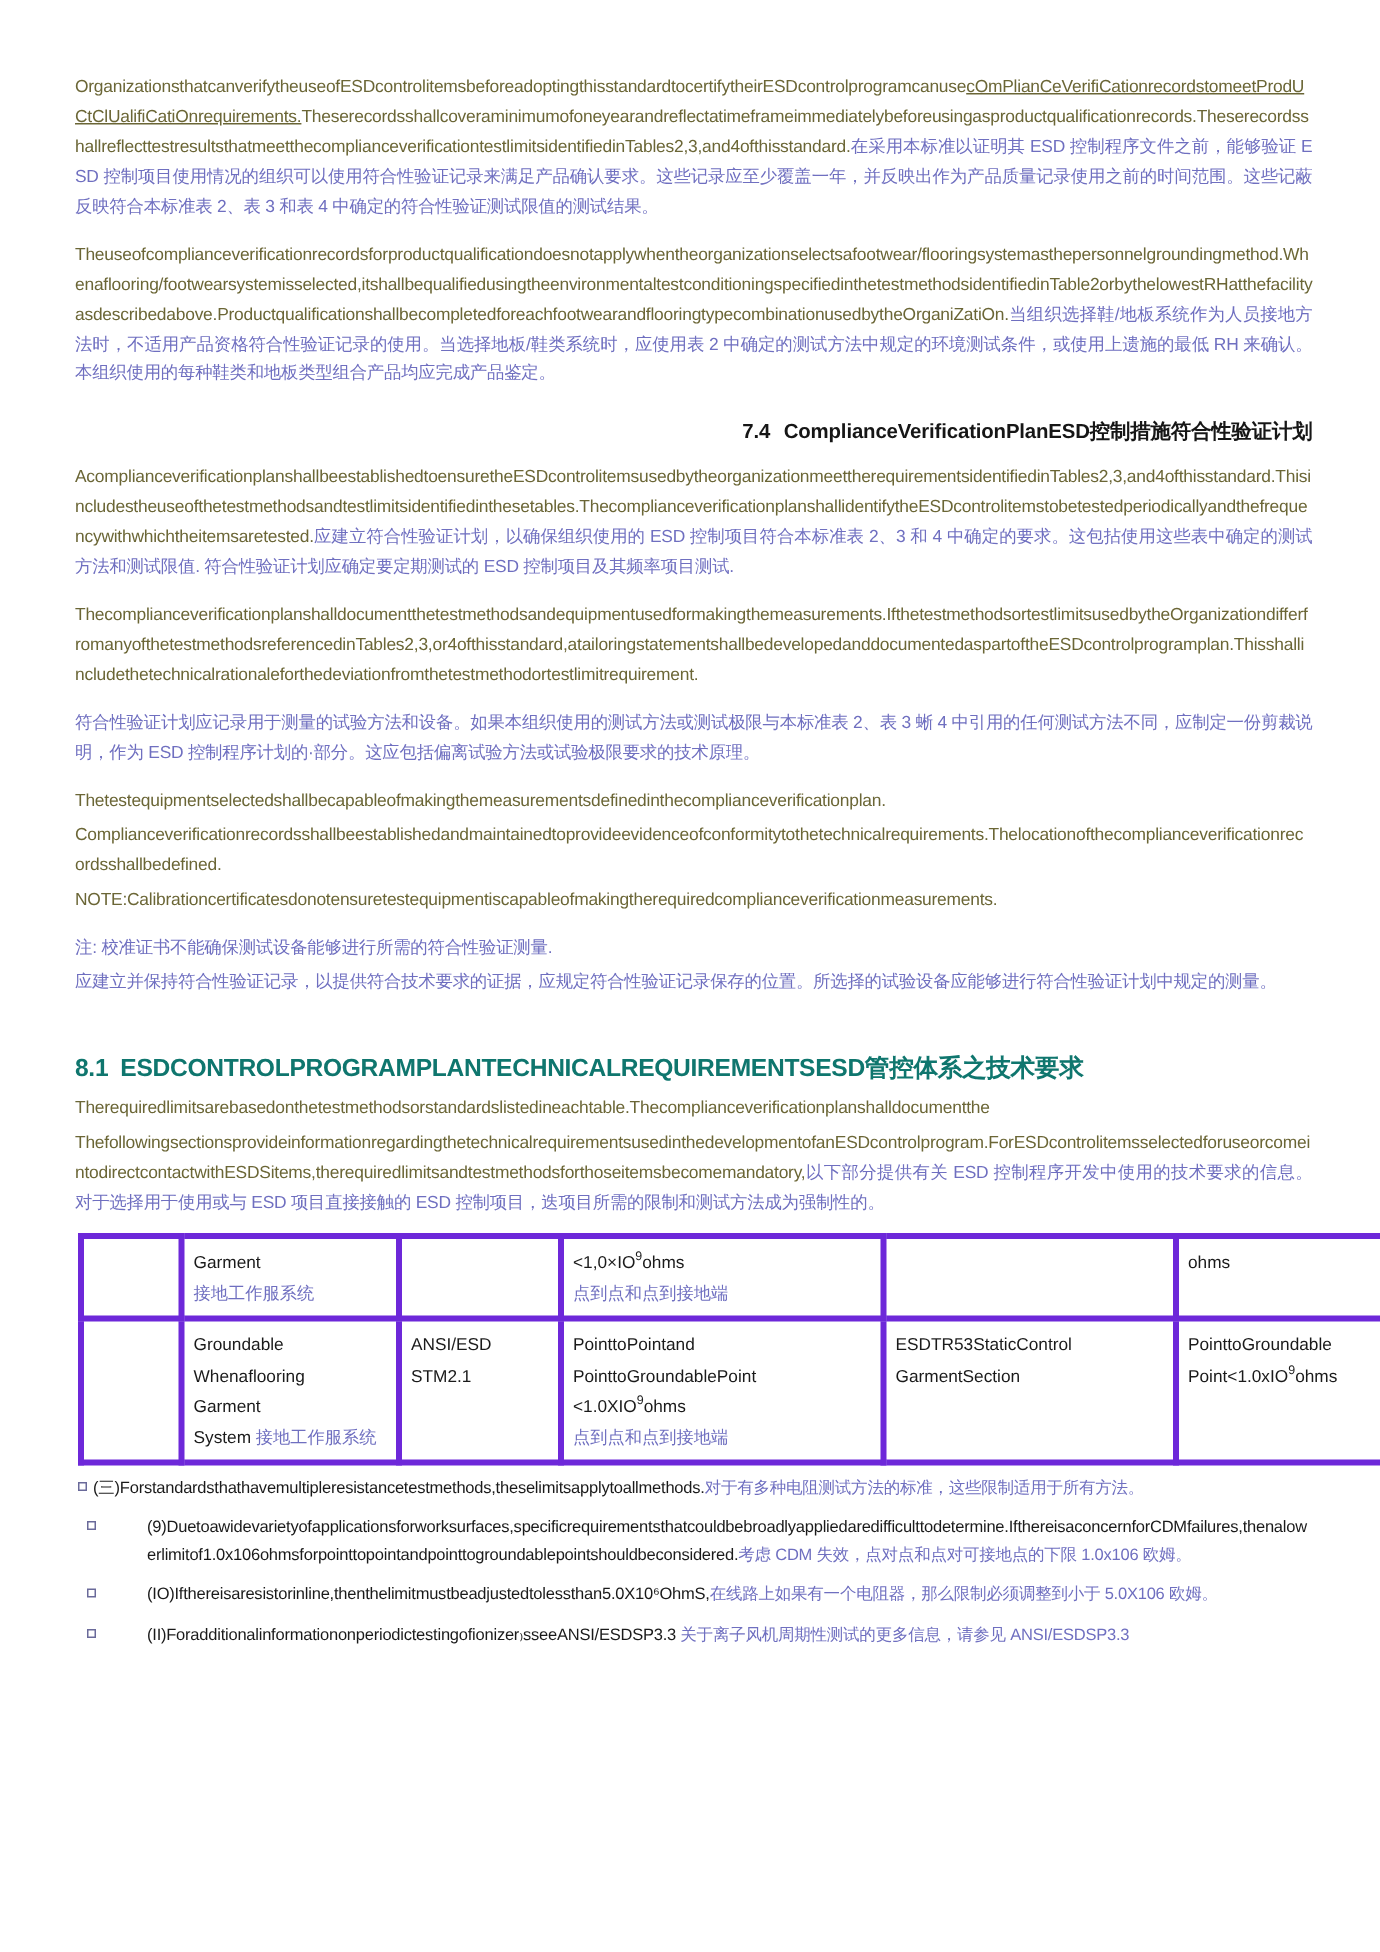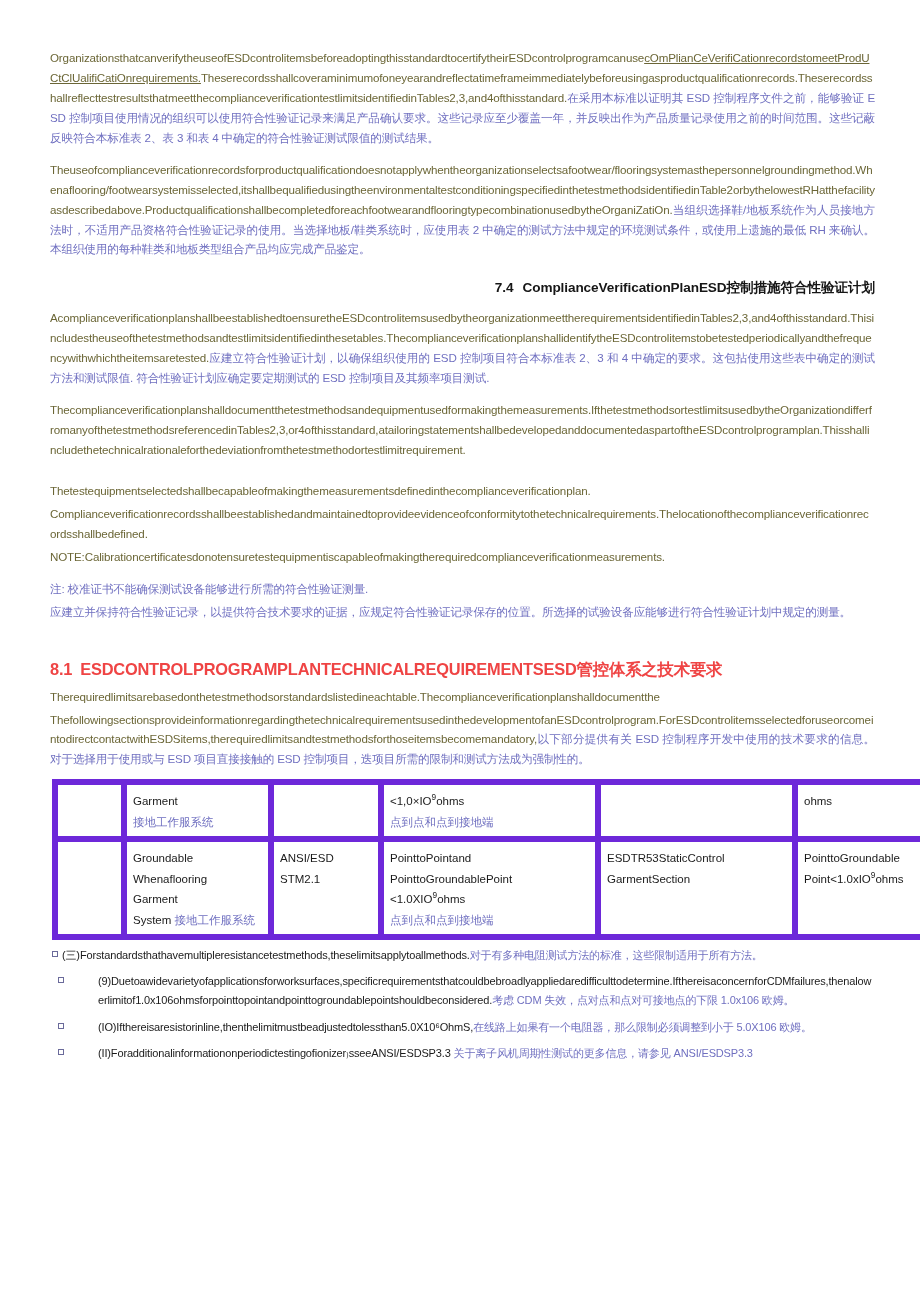--- a/index.html
+++ b/index.html
@@ -45,39 +45,39 @@
     letter-spacing: -0.1px;
     text-align: right;
   }
   h2.heading .num { margin-right: 9px; }
   h2.heading .cjk { font-weight: bold; }
 
   h1.heading-big {
     margin: 0 0 6px 0;
     font-size: 16.4px;
     font-weight: bold;
-    color: #ef4444;
+    color: #0f766e;
     letter-spacing: -0.2px;
   }
   h1.heading-big .num { margin-right: 8px; }
 
   .gap-sm { height: 9px; }
   .gap-md { height: 17px; }
   .gap-lg { height: 34px; }
 
   
   table.esd-table {
     width: 825px;
     border-collapse: collapse;
     table-layout: fixed;
     margin: 10px 0 6px 2px;
     font-size: 11.5px;
   }
   table.esd-table td {
-    border: 6px solid #6d28d9;
+    border: 4px solid #6d28d9;
     vertical-align: top;
     padding: 6px 5px 4px 6px;
     line-height: 1.78;
     word-break: break-all;
     color: #1a1a1a;
   }
   td.c0 { width: 52px; }
   td.c1 { width: 130px; }
   td.c2 { width: 93px; }
   td.c3 { width: 200px; }
@@ -143,20 +143,23 @@
   </p>
 
   <div class="gap-sm"></div>
 
   <p class="para">
     <span class="en">Thecomplianceverificationplanshalldocumentthetestmethodsandequipmentusedformakingthemeasurements.IfthetestmethodsortestlimitsusedbytheOrganizationdifferfromanyofthetestmethodsreferencedinTables2,3,or4ofthisstandard,atailoringstatementshallbedevelopedanddocumentedaspartoftheESDcontrolprogramplan.Thisshallincludethetechnicalrationaleforthedeviationfromthetestmethodortestlimitrequirement.</span>
   </p>
 
   <div class="gap-sm"></div>
 
+  <p class="para">
+    <span class="zh">符合性验证计划应记录用于测量的试验方法和设备。如果本组织使用的测试方法或测试极限与本标准表 2、表 3 蜥 4 中引用的任何测试方法不同，应制定一份剪裁说明，作为 ESD 控制程序计划的·部分。这应包括偏离试验方法或试验极限要求的技术原理。</span>
+  </p>
 
   <div class="gap-sm"></div>
 
   <p class="para">
     <span class="en">Thetestequipmentselectedshallbecapableofmakingthemeasurementsdefinedinthecomplianceverificationplan.</span>
   </p>
 
   <p class="para">
     <span class="en">Complianceverificationrecordsshallbeestablishedandmaintainedtoprovideevidenceofconformitytothetechnicalrequirements.Thelocationofthecomplianceverificationrecordsshallbedefined.</span>
   </p>

